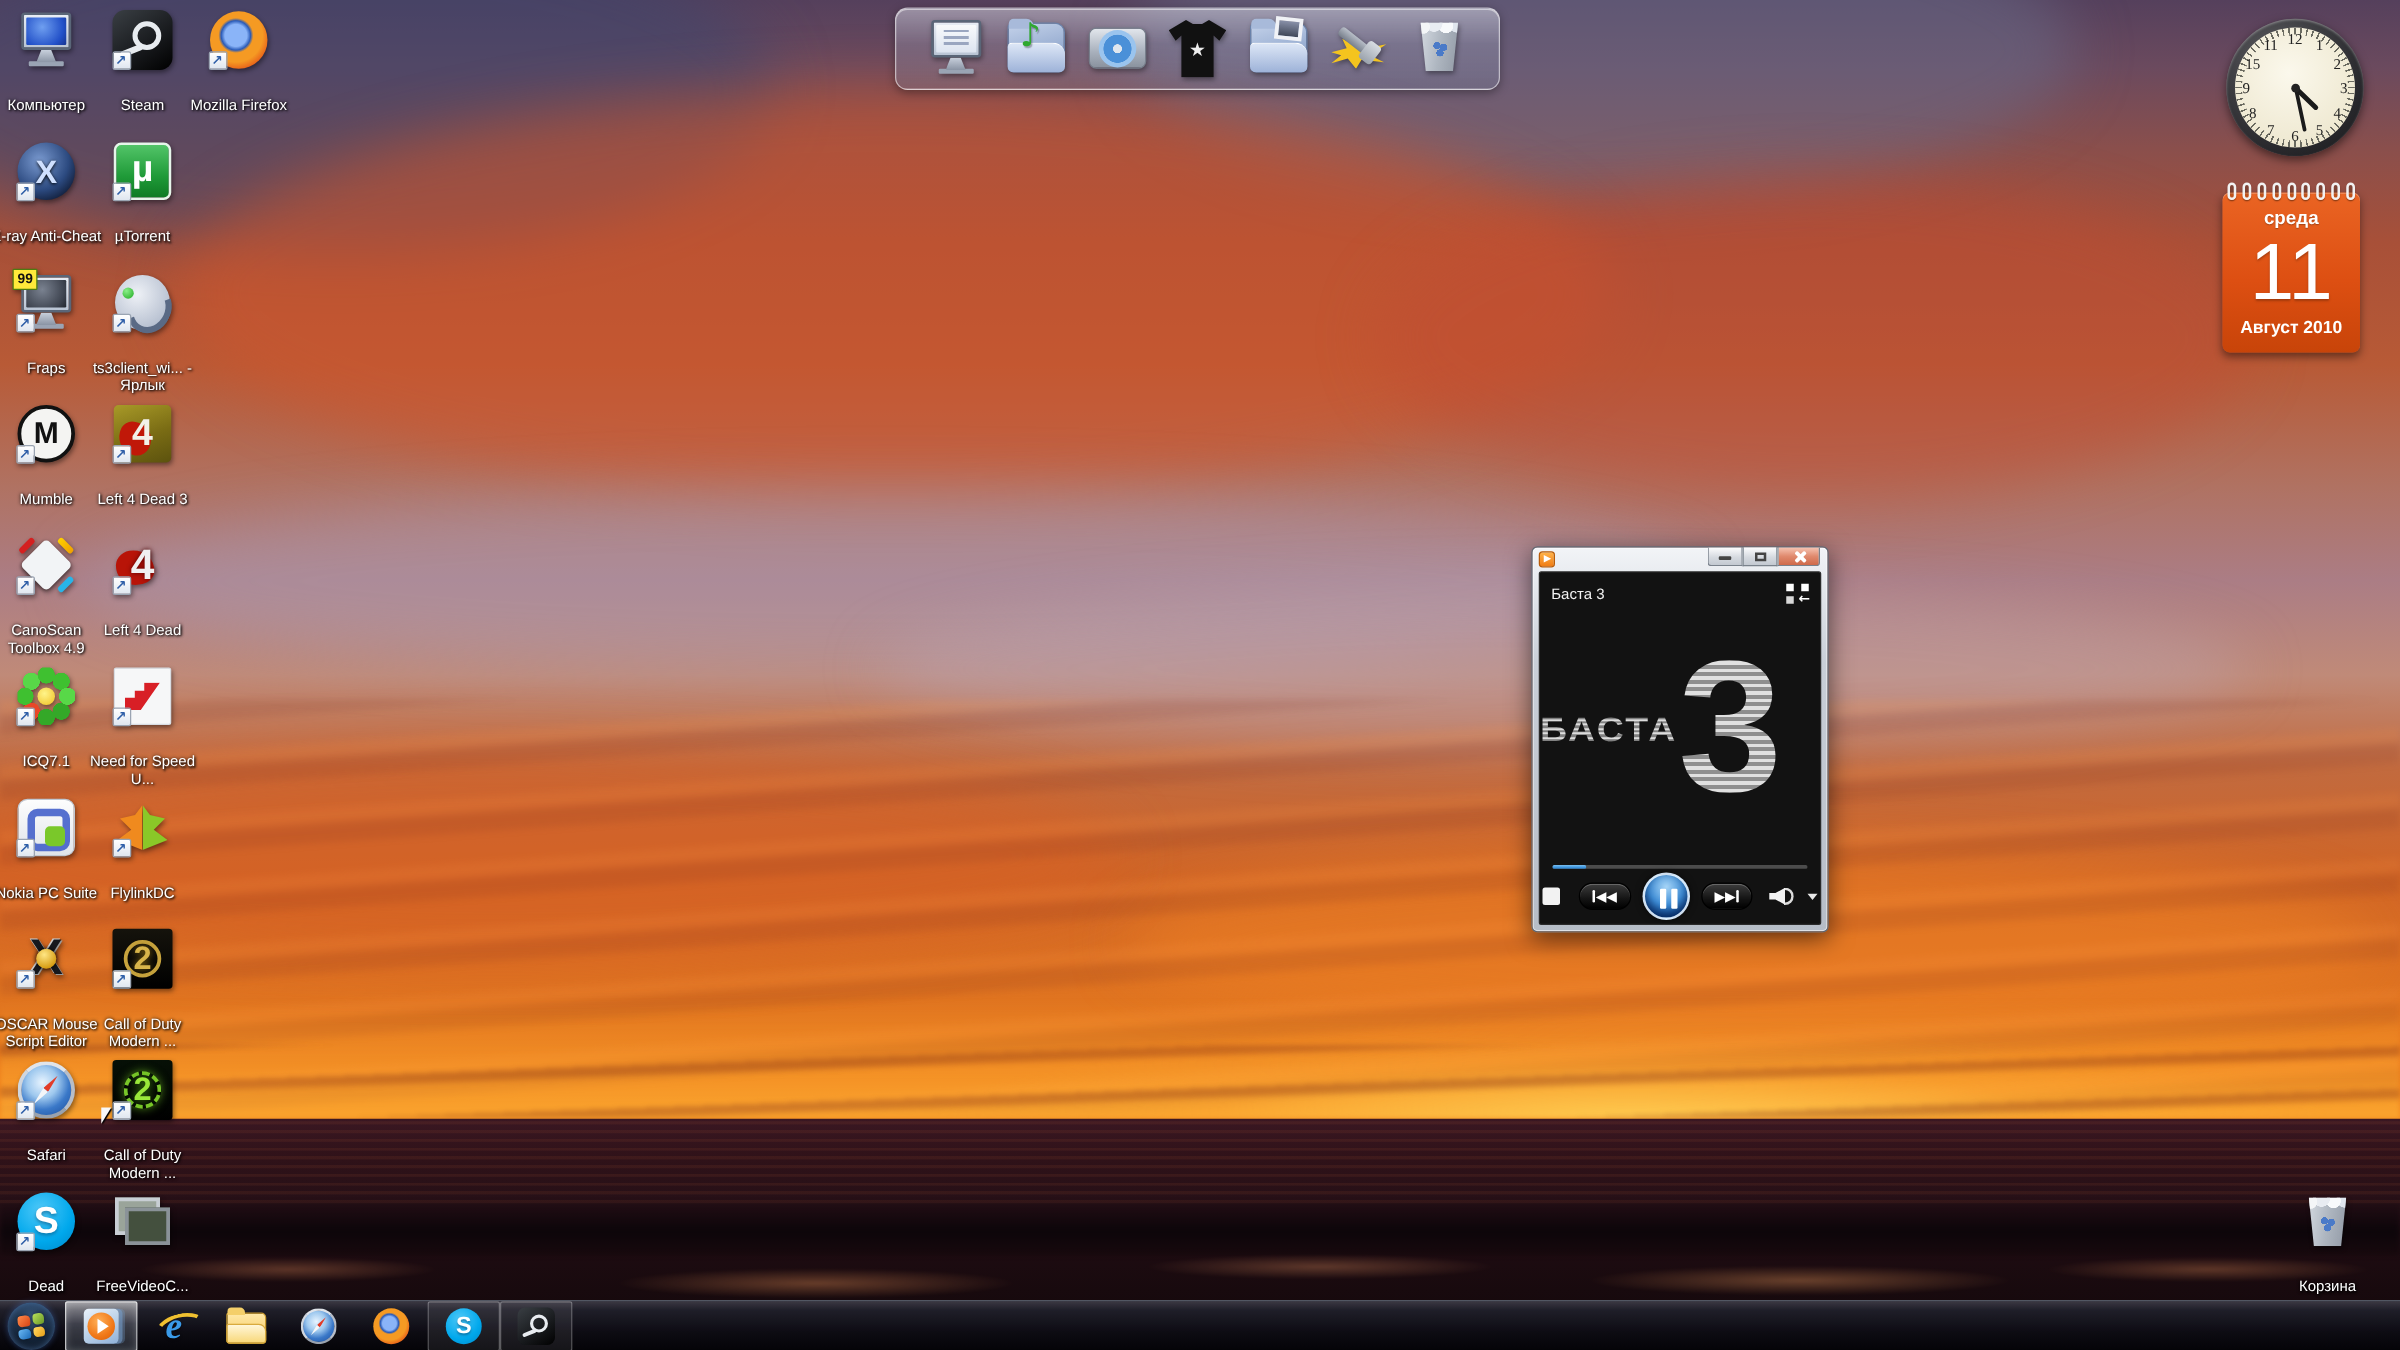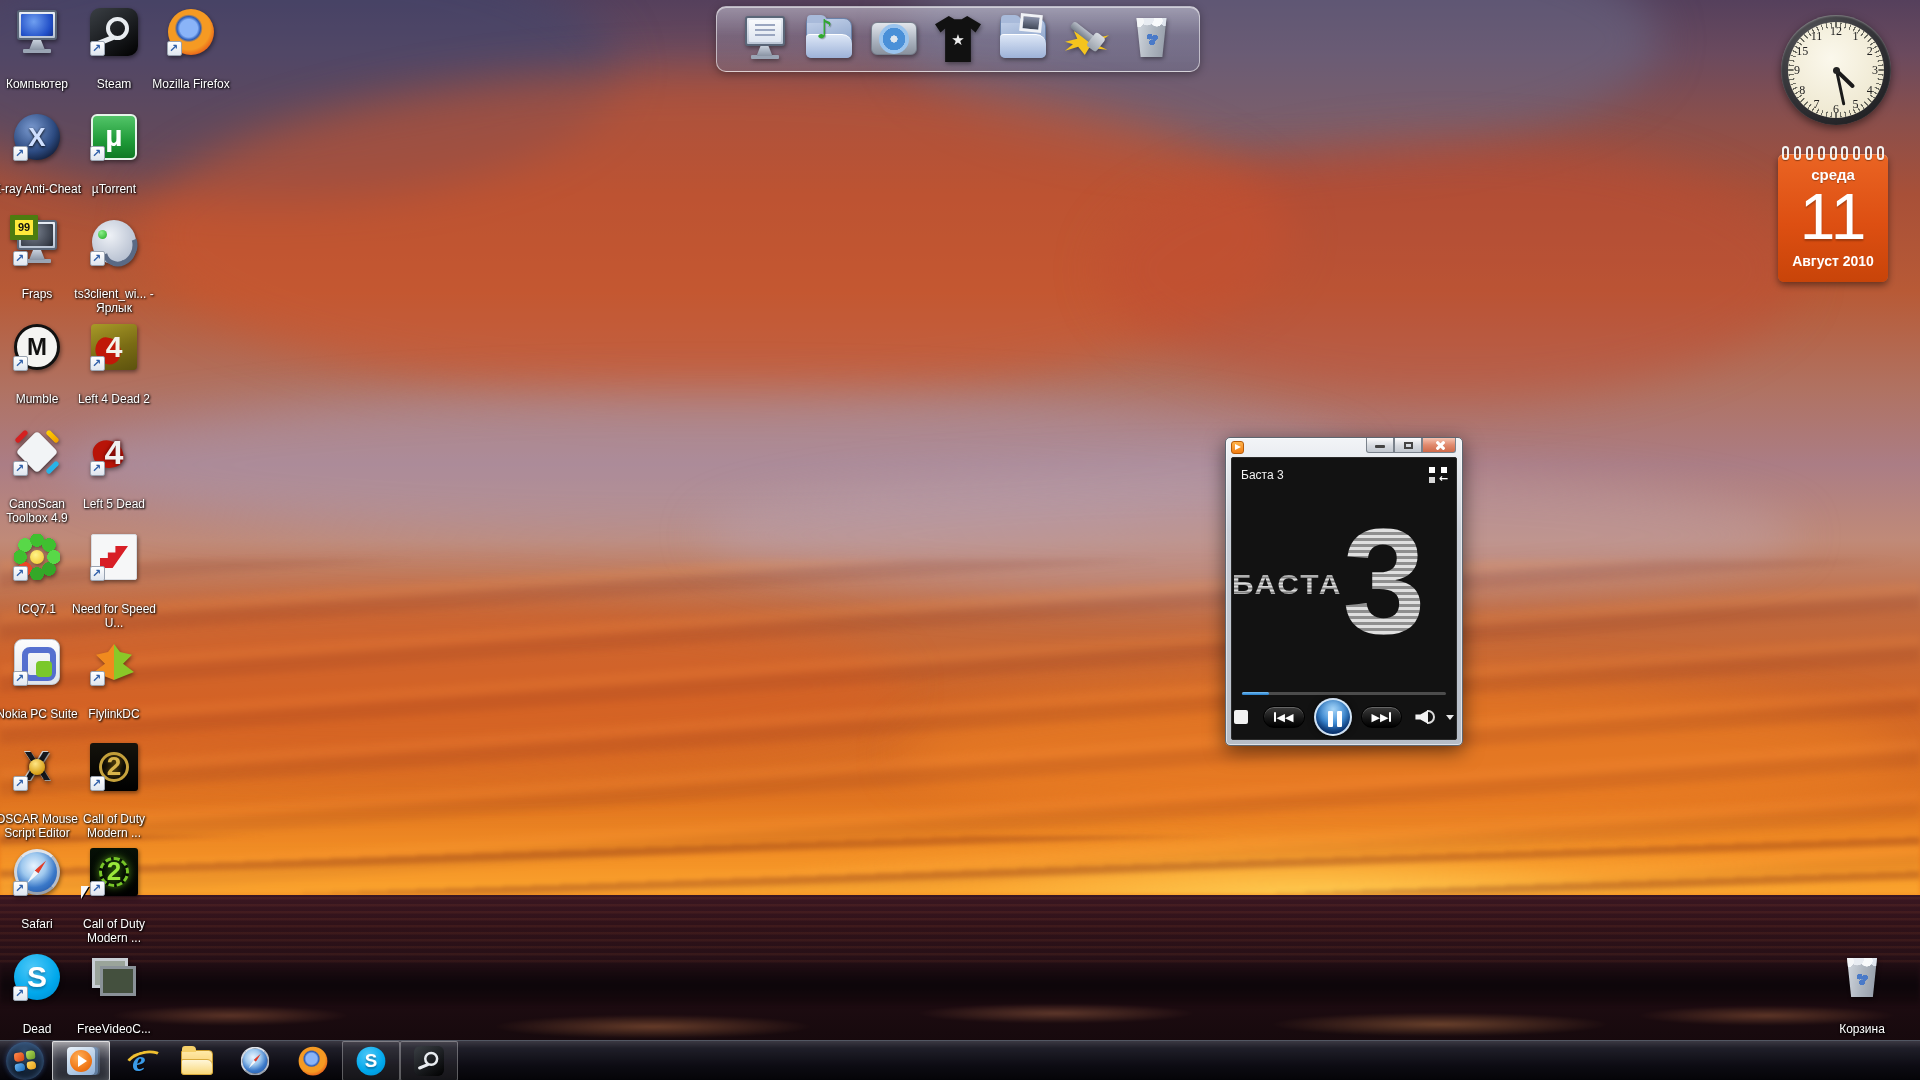--- a/index.html
+++ b/index.html
@@ -43,21 +43,21 @@
 
   
   .desk-icon{position:absolute;width:94px;text-align:center;cursor:default}
   .icon48{width:48px;height:48px;position:relative;display:block;margin:0 auto;filter:drop-shadow(1px 2px 2px rgba(0,0,0,.45))}
   .di-label{display:inline-block;margin-top:21px;font-size:12px;line-height:14px;color:#fff;
     text-shadow:1px 1px 2px #000,0 0 3px rgba(0,0,0,.9)}
   .badge-shortcut{position:absolute;left:0;bottom:0;width:15px;height:15px;background:linear-gradient(#ffffff,#dfe6ef);
     border:1px solid #9aa4b2;border-radius:2px;z-index:5}
   .badge-shortcut::after{content:"\2197";position:absolute;left:1px;top:-1px;font:bold 11px/15px "DejaVu Sans";color:#2f5fa8}
   .mi-99{position:absolute;left:-3px;top:-3px;background:#ffe93a;color:#111;font:bold 11px/1 "Liberation Sans";
-    padding:2px 3px;border-radius:1px;z-index:6;border:5px solid #4d7c0f}
+    padding:2px 3px;border-radius:1px;z-index:6;border:1px solid #4d7c0f}
 
   .mi-mon{position:absolute;left:4px;right:4px;top:2px;height:30px;background:linear-gradient(#e8edf5,#b9c4d4);
     border:2px solid #5a6678;border-radius:3px}
   .mi-mon i{position:absolute;inset:2px;background:radial-gradient(circle at 40% 35%,#6f9ff0,#2250c8 70%,#16338f);border-radius:1px}
   .mi-mon.gray i{background:radial-gradient(circle at 40% 35%,#7a8290,#3c424e 75%,#23272f)}
   .mi-mon.doc i{background:linear-gradient(#f8fafc,#dde4f0)}
   .mi-mon.doc i::after{content:"";position:absolute;inset:4px 6px;background:repeating-linear-gradient(180deg,#9aa6c0 0 2px,transparent 2px 5px)}
   .mi-mon::after{content:"";position:absolute;left:50%;top:28px;width:16px;height:10px;transform:translateX(-50%);
     background:linear-gradient(#c8d0dc,#8a94a4);clip-path:polygon(25% 0,75% 0,100% 100%,0 100%)}
   .mi-mon::before{content:"";position:absolute;left:50%;top:37px;width:28px;height:4px;transform:translateX(-50%);
@@ -404,33 +404,33 @@
           <span class="mi-ts"></span>
           <span class="badge-shortcut"></span>
         </span><span class="di-label">ts3client_wi... - Ярлык</span></div>
       <div class="desk-icon" style="left: -10px; top: 323px;"><span class="icon48">
           <span class="mi-mum">M</span>
           <span class="badge-shortcut"></span>
         </span><span class="di-label">Mumble</span></div>
       <div class="desk-icon" style="left: 67px; top: 323px;"><span class="icon48">
           <span class="mi-l4d2"><em></em><b>4</b></span>
           <span class="badge-shortcut"></span>
-        </span><span class="di-label">Left 4 Dead 2</span></div>
+        </span><span class="di-label">Left 4 Dead 3</span></div>
       <div class="desk-icon" style="left: -10px; top: 428px;"><span class="icon48">
           <span class="mi-cano">
             <em class="a1"></em>
             <em class="a2"></em>
             <em class="a3"></em>
           </span>
           <span class="badge-shortcut"></span>
         </span><span class="di-label">CanoScan Toolbox 4.9</span></div>
       <div class="desk-icon" style="left: 67px; top: 428px;"><span class="icon48">
           <span class="mi-l4d"><em></em><b>4</b></span>
           <span class="badge-shortcut"></span>
-        </span><span class="di-label">Left 5 Dead</span></div>
+        </span><span class="di-label">Left 4 Dead</span></div>
       <div class="desk-icon" style="left: -10px; top: 533px;"><span class="icon48">
           <span class="mi-icq"></span>
           <span class="badge-shortcut"></span>
         </span><span class="di-label">ICQ7.1</span></div>
       <div class="desk-icon" style="left: 67px; top: 533px;"><span class="icon48">
           <span class="mi-nfs">
             <em></em>
           </span>
           <span class="badge-shortcut"></span>
         </span><span class="di-label">Need for Speed U...</span></div>

